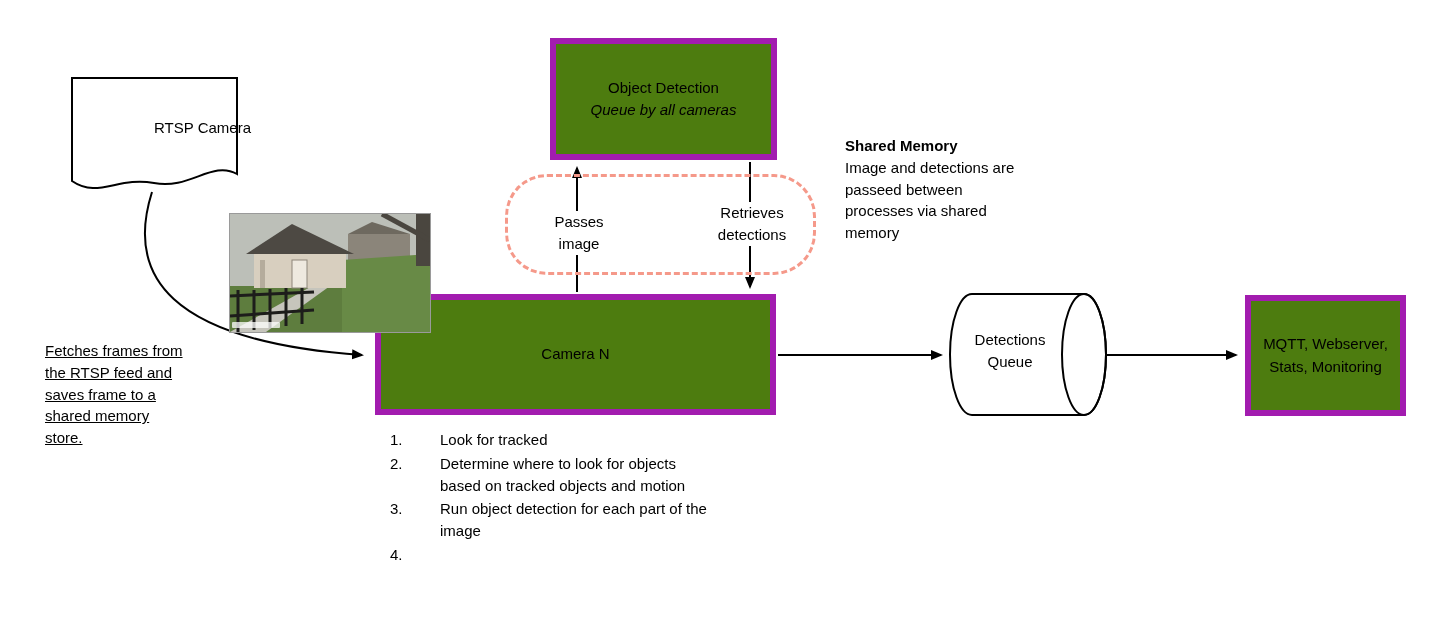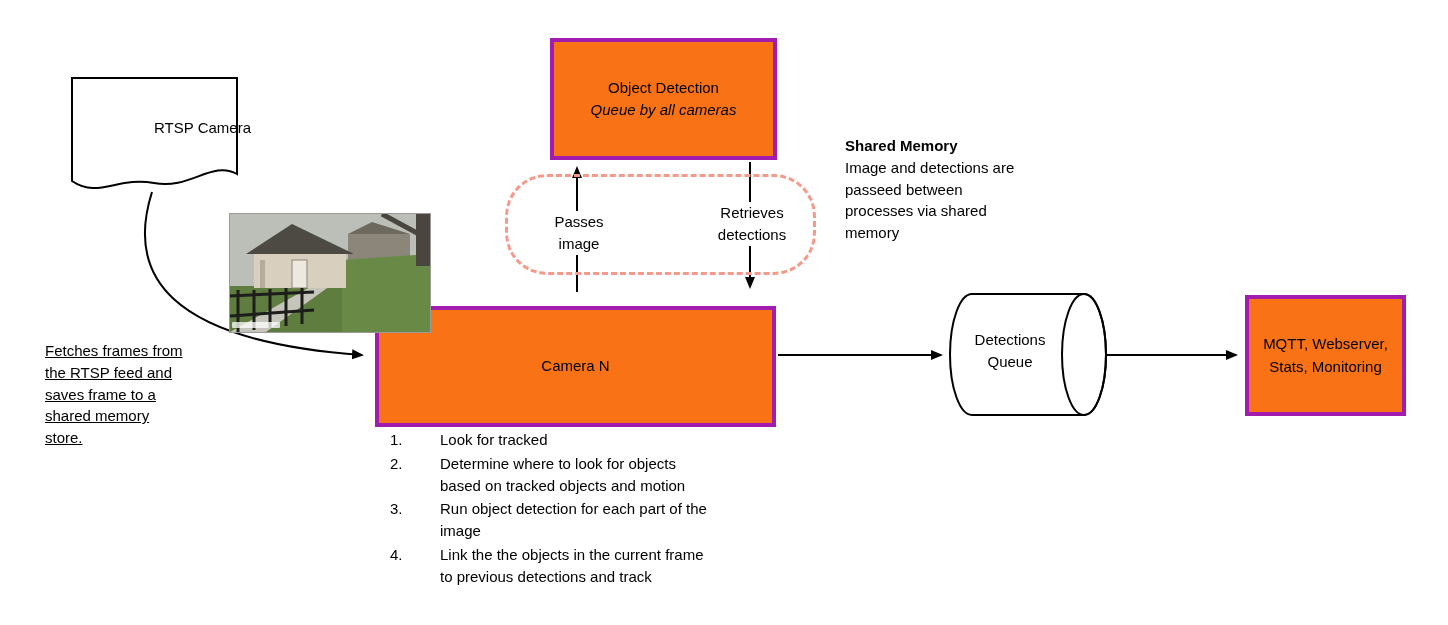--- a/index.html
+++ b/index.html
@@ -5,26 +5,26 @@
   html,body { margin:0; padding:0; background:#ffffff; }
   .canvas {
     position:relative; width:1448px; height:625px;
     background:#ffffff; color:#000;
     font-family:"Liberation Sans", sans-serif;
     font-size:15px; overflow:hidden;
   }
   .overlay { position:absolute; left:0; top:0; width:1448px; height:625px; pointer-events:none; }
 
   .box {
-    position:absolute; background:#f97316; border:4px solid #a21caf;
+    position:absolute; background:#4d7c0f; border:6px solid #a21caf;
     display:flex; flex-direction:column; align-items:center; justify-content:center;
     text-align:center; line-height:1.5; box-sizing:border-box;
   }
   .box-od   { left:550px; top:38px;  width:227px; height:122px; }
-  .box-camn { left:375px; top:294px; width:401px; height:121px;margin-top:12px; }
+  .box-camn { left:375px; top:294px; width:401px; height:121px; }
   .box-mqtt { left:1245px; top:295px; width:161px; height:121px; padding:0 0; }
 
   .dashed-rect {
     position:absolute; left:505px; top:174px; width:311px; height:101px;
     border:3px dashed #f5998a; border-radius:42px; box-sizing:border-box;
   }
 
   .lbl { position:absolute; line-height:1.45; }
   .pre { white-space:pre-line; }
   .bold { font-weight:bold; }
@@ -148,22 +148,20 @@
       <span class="txt">Determine where to look for objects
 based on tracked objects and motion</span>
     </div>
     <div class="step">
       <span class="num">3.</span>
       <span class="txt">Run object detection for each part of the
 image</span>
     </div>
     <div class="step">
       <span class="num">4.</span>
-      <span class="txt">Link the the objects in the current frame
-to previous detections and track</span>
     </div>
   </div>
 
   <div class="lbl lbl-queue pre">Detections
 Queue</div>
 
 
   <div class="box box-mqtt">
     <div class="pre">MQTT, Webserver,
 Stats, Monitoring</div>

